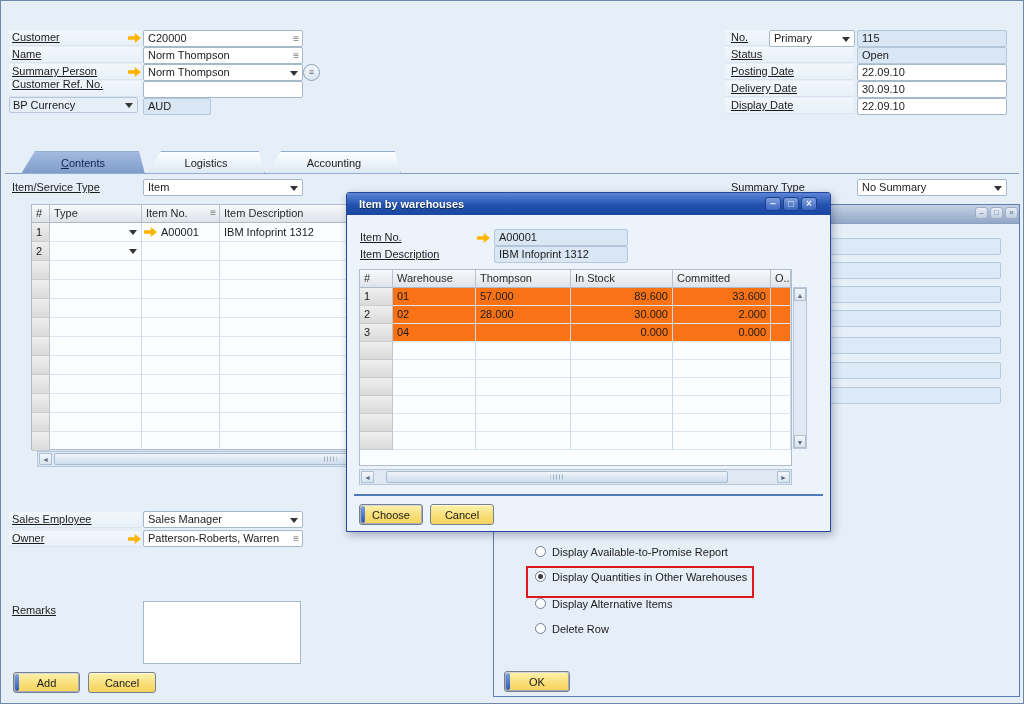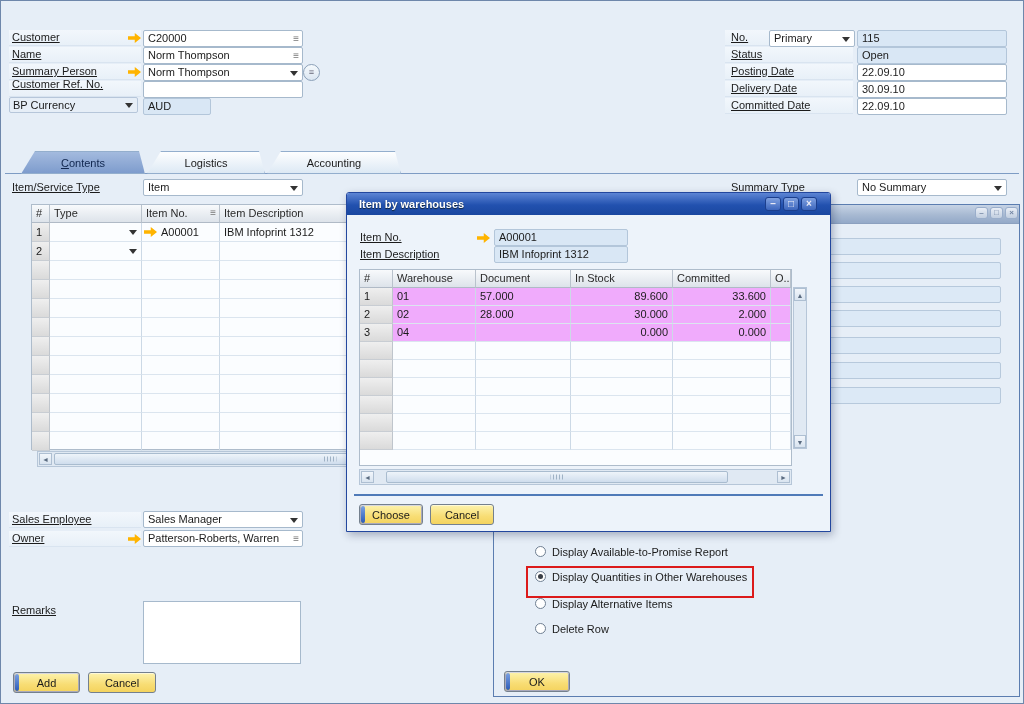--- a/index.html
+++ b/index.html
@@ -43,21 +43,21 @@
   .tabline{position:absolute;left:4px;right:4px;top:172px;height:1px;background:#7e9cc4;}
   
   .tbl{position:absolute;background:#fbfdff;border:1px solid #aebccb;box-sizing:border-box;}
   .trow{display:flex;box-sizing:border-box;}
   .trow>div{box-sizing:border-box;border-right:1px solid #ccd9e6;border-bottom:1px solid #dbe5ef;
     padding:0 4px;white-space:nowrap;overflow:hidden;position:relative;}
   .thead>div{background:linear-gradient(180deg,#f8fafc,#dde3ea);border-right:1px solid #b9c2cc;
     border-bottom:1px solid #b0bac6;color:#2a2a2a;}
   .numcell{background:linear-gradient(180deg,#efefef,#dadada)!important;border-right:1px solid #bfc5cc!important;
     border-bottom:1px solid #c8cdd3!important;}
-  .datarow>div{background:#f0abfc;}
+  .datarow>div{background:#f97316;}
   .rt{text-align:right;}
   
   .sbar{position:absolute;background:#e0e9f3;border:1px solid #b6c6d8;box-sizing:border-box;}
   .sb-btn{position:absolute;background:linear-gradient(180deg,#f2f6fb,#d9e4f0);border:1px solid #aebfd2;
     box-sizing:border-box;color:#5a6b80;font-size:7px;text-align:center;}
   .sb-thumb{position:absolute;background:linear-gradient(180deg,#eef4fa,#cfdded);border:1px solid #a9bccf;
     border-radius:2px;box-sizing:border-box;}
   .grip{position:absolute;left:50%;top:50%;width:13px;height:5px;transform:translate(-50%,-50%);
     background:repeating-linear-gradient(90deg,#9fb2c5 0 1px,transparent 1px 3px);}
   
@@ -135,21 +135,21 @@
   <div class="lbl" style="left:730px;top:63px">Posting Date</div>
   <div class="fld" style="left:856px;top:63px;width:140px">
     <span>22.09.10</span></div>
 
   <div class="lblcell" style="left:724px;top:80px;width:128px"></div>
   <div class="lbl" style="left:730px;top:80px">Delivery Date</div>
   <div class="fld" style="left:856px;top:80px;width:140px">
     <span>30.09.10</span></div>
 
   <div class="lblcell" style="left:724px;top:97px;width:128px"></div>
-  <div class="lbl" style="left:730px;top:97px">Committed Date</div>
+  <div class="lbl" style="left:730px;top:97px">Display Date</div>
   <div class="fld" style="left:856px;top:97px;width:140px">
     <span>22.09.10</span></div>
 
   <div class="tabline"></div>
   <div class="tab active" style="left:20px;width:124px">
     <span style="text-decoration:underline">C</span><span>ontents</span>
   </div>
   <div class="tab" style="left:146px;width:118px">Logistics</div>
   <div class="tab" style="left:266px;width:134px">Accounting</div>
 
@@ -308,21 +308,21 @@
     <div class="fld blue" style="left:147px;top:36px;width:124px">
       <span>A00001</span></div>
     <div class="lbl" style="left:13px;top:54px">Item Description</div>
     <div class="fld blue" style="left:147px;top:53px;width:124px">
       <span>IBM Infoprint 1312</span></div>
 
     <div class="tbl" style="left:12px;top:76px;width:433px;height:197px">
       <div class="trow thead" style="height:18px;line-height:17px">
         <div style="width:33px">#</div>
         <div style="width:83px">Warehouse</div>
-        <div style="width:95px">Document</div>
+        <div style="width:95px">Thompson</div>
         <div style="width:102px">In Stock</div>
         <div style="width:98px">Committed</div>
         <div style="flex:1">O..</div>
       </div>
       <div class="trow datarow" style="height:18px;line-height:17px">
         <div class="numcell" style="width:33px">1</div>
         <div style="width:83px">01</div>
         <div style="width:95px">57.000</div>
         <div class="rt" style="width:102px">89.600</div>
         <div class="rt" style="width:98px">33.600</div>

